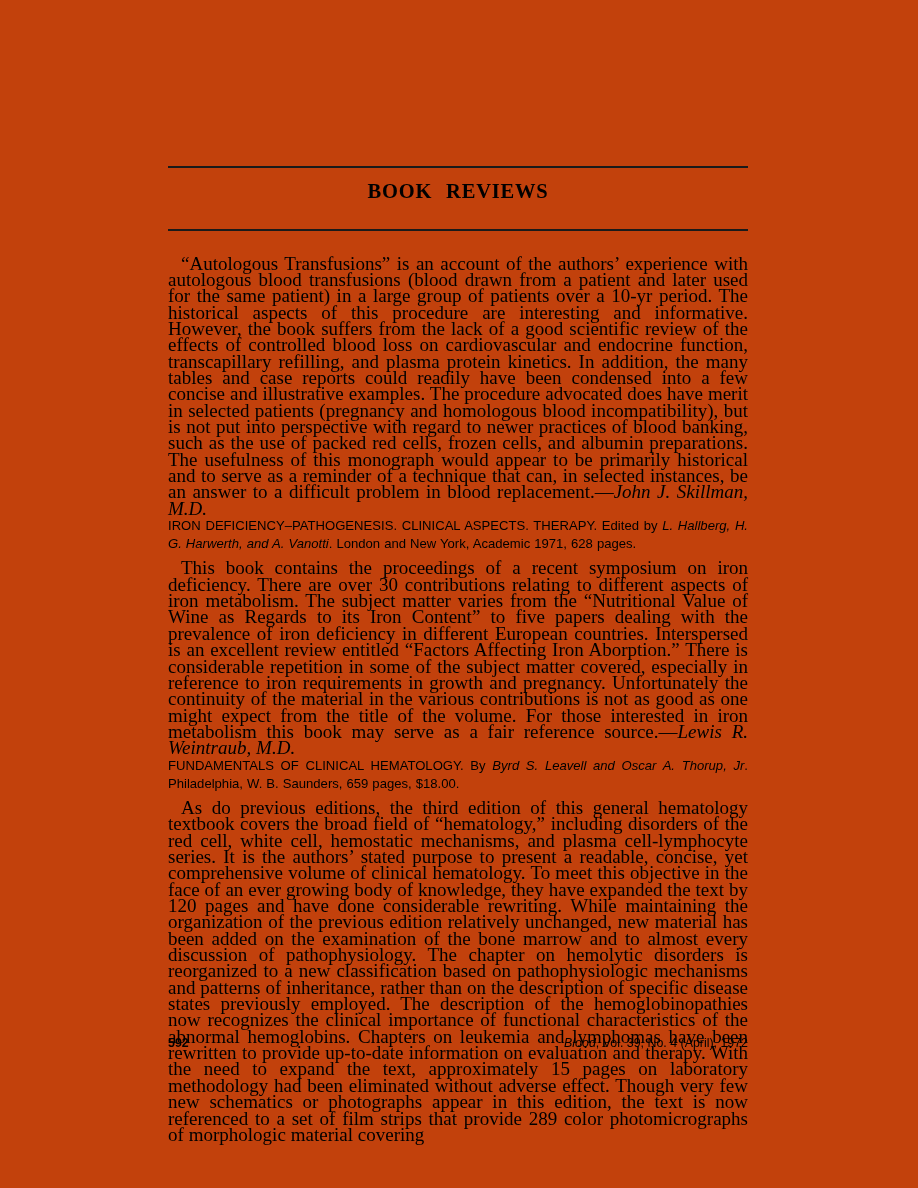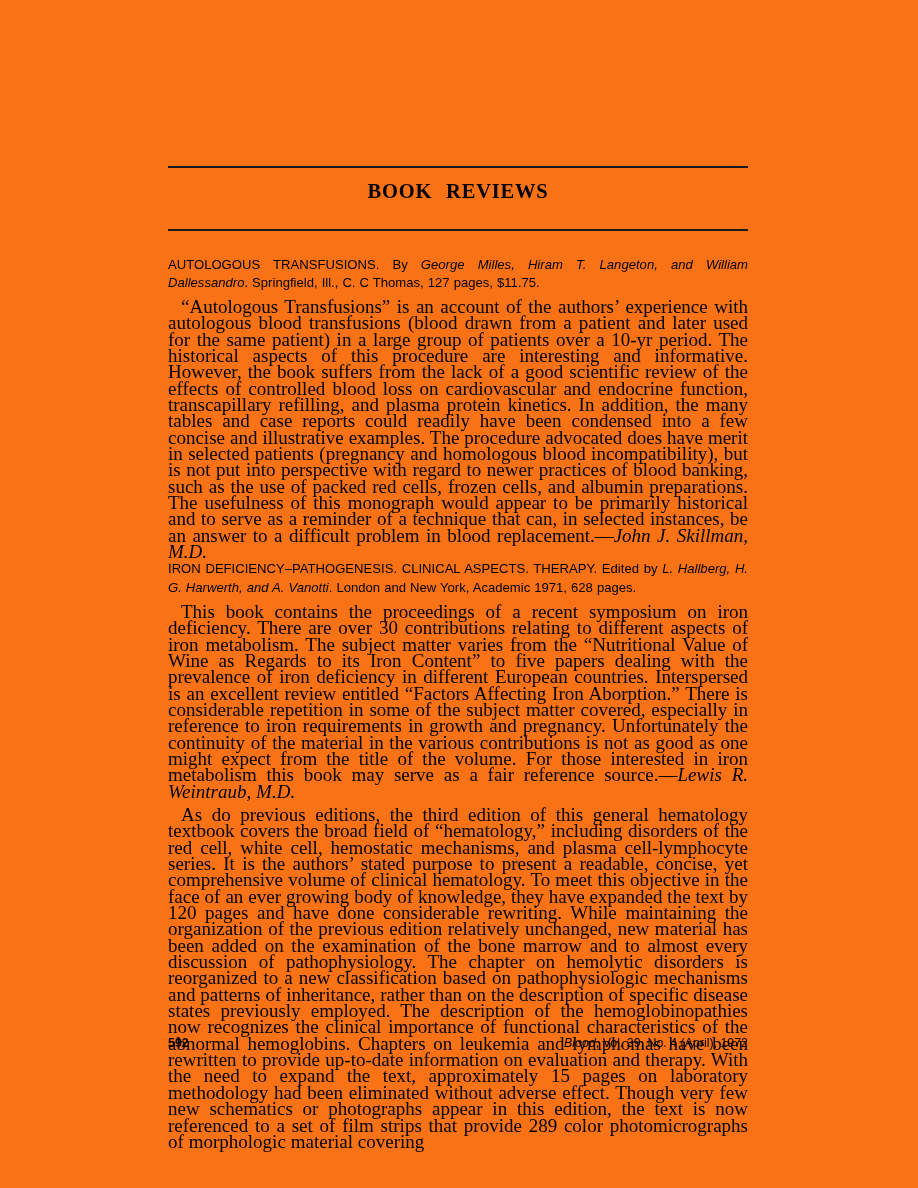--- a/index.html
+++ b/index.html
@@ -5,21 +5,21 @@
   html, body {
     margin: 0;
     padding: 0;
     background: #ffffff;
   }
 
   .page {
     position: relative;
     width: 918px;
     height: 1188px;
-    background: #f97316;
+    background: #c2410c;
     overflow: hidden;
     font-family: "Liberation Serif", serif;
     color: #000000;
   }
 
   .content {
     position: absolute;
     left: 168px;
     top: 0;
     width: 580px;
@@ -97,30 +97,30 @@
 
   <div class="content">
 
     <div class="rule rule-top"></div>
 
     <h1 class="page-title">BOOK  REVIEWS</h1>
 
     <div class="rule rule-bottom"></div>
 
     <div class="review review-first">
-      <p class="review-head"><span>AUTOLOGOUS TRANSFUSIONS. By </span><i>George Milles, Hiram T. Langeton, and William Dallessandro</i><span>. Springfield, Ill., C. C Thomas, 127 pages, $11.75.</span></p>
       <p class="review-body"><span>“Autologous Transfusions” is an account of the authors’ experience with autologous blood transfusions (blood drawn from a patient and later used for the same patient) in a large group of patients over a 10-yr period. The historical aspects of this procedure are interesting and informative. However, the book suffers from the lack of a good scientific review of the effects of controlled blood loss on cardiovascular and endocrine function, transcapillary refilling, and plasma protein kinetics. In addition, the many tables and case reports could readily have been condensed into a few concise and illustrative examples. The procedure advocated does have merit in selected patients (pregnancy and homologous blood incompatibility), but is not put into perspective with regard to newer practices of blood banking, such as the use of packed red cells, frozen cells, and albumin preparations. The usefulness of this monograph would appear to be primarily historical and to serve as a reminder of a technique that can, in selected instances, be an answer to a difficult problem in blood replacement.—</span><i>John J. Skillman, M.D.</i><span></span></p>
     </div>
 
     <div class="review review-next">
       <p class="review-head"><span>IRON DEFICIENCY–PATHOGENESIS. CLINICAL ASPECTS. THERAPY. Edited by </span><i>L. Hallberg, H. G. Harwerth, and A. Vanotti</i><span>. London and New York, Academic 1971, 628 pages.</span></p>
       <p class="review-body"><span>This book contains the proceedings of a recent symposium on iron deficiency. There are over 30 contributions relating to different aspects of iron metabolism. The subject matter varies from the “Nutritional Value of Wine as Regards to its Iron Content” to five papers dealing with the prevalence of iron deficiency in different European countries. Interspersed is an excellent review entitled “Factors Affecting Iron Aborption.” There is considerable repetition in some of the subject matter covered, especially in reference to iron requirements in growth and pregnancy. Unfortunately the continuity of the material in the various contributions is not as good as one might expect from the title of the volume. For those interested in iron metabolism this book may serve as a fair reference source.—</span><i>Lewis R. Weintraub, M.D.</i><span></span></p>
     </div>
 
     <div class="review review-next">
+      <p class="review-head"><span>FUNDAMENTALS OF CLINICAL HEMATOLOGY. By </span><i>Byrd S. Leavell and Oscar A. Thorup, Jr</i><span>. Philadelphia, W. B. Saunders, 659 pages, $18.00.</span></p>
       <p class="review-body"><span>As do previous editions, the third edition of this general hematology textbook covers the broad field of “hematology,” including disorders of the red cell, white cell, hemostatic mechanisms, and plasma cell-lymphocyte series. It is the authors’ stated purpose to present a readable, concise, yet comprehensive volume of clinical hematology. To meet this objective in the face of an ever growing body of knowledge, they have expanded the text by 120 pages and have done considerable rewriting. While maintaining the organization of the previous edition relatively unchanged, new material has been added on the examination of the bone marrow and to almost every discussion of pathophysiology. The chapter on hemolytic disorders is reorganized to a new classification based on pathophysiologic mechanisms and patterns of inheritance, rather than on the description of specific disease states previously employed. The description of the hemoglobinopathies now recognizes the clinical importance of functional characteristics of the abnormal hemoglobins. Chapters on leukemia and lymphomas have been rewritten to provide up-to-date information on evaluation and therapy. With the need to expand the text, approximately 15 pages on laboratory methodology had been eliminated without adverse effect. Though very few new schematics or photographs appear in this edition, the text is now referenced to a set of film strips that provide 289 color photomicrographs of morphologic material covering</span><i></i><span></span></p>
     </div>
 
   </div>
 
   <div class="footer">
     <span class="footer-page">592</span>
     <span class="footer-cite"><i>Blood</i><span>, Vol. 39, No. 4 (April), 1972</span></span>
   </div>
 

